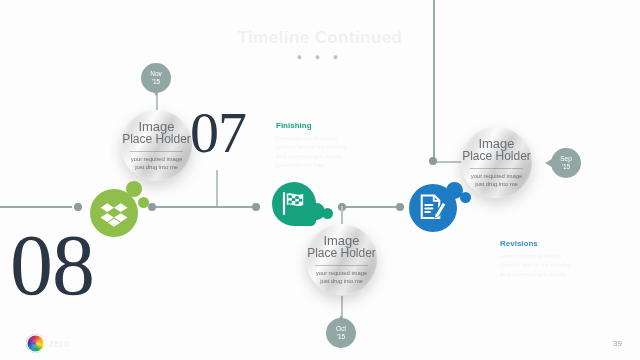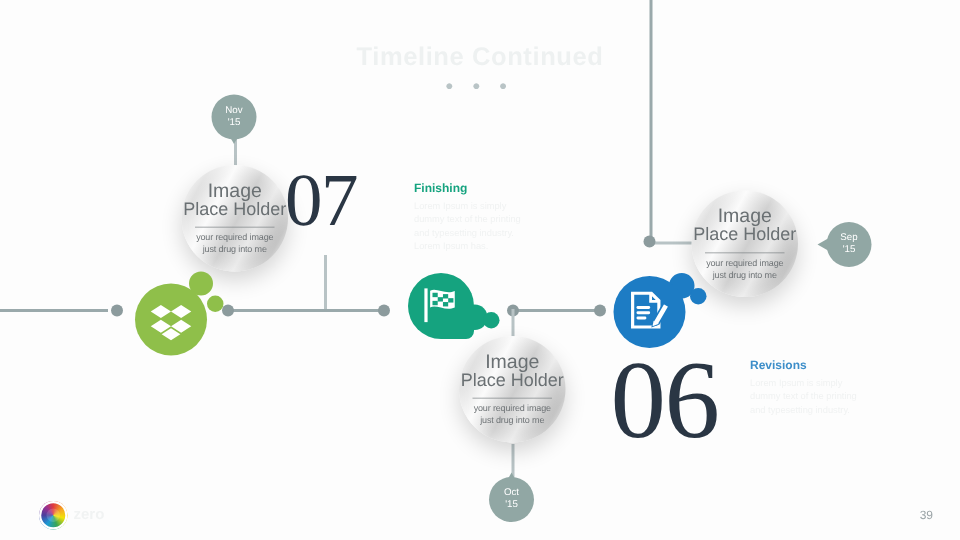--- a/index.html
+++ b/index.html
@@ -192,22 +192,22 @@
       <g stroke="#ffffff" stroke-width="1.5" stroke-linecap="round">
         <line x1="5.8" y1="9.6" x2="11.6" y2="9.6"></line>
         <line x1="5.8" y1="12.4" x2="11.6" y2="12.4"></line>
         <line x1="5.8" y1="15.2" x2="9.6" y2="15.2"></line>
       </g>
       <path d="M14.2 16.6 L19.6 7.3 L22.4 9 L17 18.3 L13.6 19.6 Z" fill="#ffffff" stroke="#1d7cc4" stroke-width=".9"></path>
       <path d="M13.6 19.6 L14.2 16.6 L17 18.3 Z" fill="#ffffff"></path>
     </svg>
   </div>
 
-  <div class="bignum" style="left:190px;top:96px;font-size:50px;line-height:74px;">07</div>
-  <div class="bignum" style="left:407px;top:230px;font-size:74px;line-height:74px;">06</div>
+  <div class="bignum" style="left:10px;top:222px;font-size:86px;line-height:86px;">08</div>
+  <div class="bignum" style="left:190px;top:96px;font-size:58px;line-height:74px;">07</div>
 
 
   <div class="blk" style="left:276px;top:121px;width:80px;">
     <div class="h" style="color:#15a37f;">Finishing</div>
     <div class="p">Lorem Ipsum is simply dummy text of the printing and typesetting industry. Lorem Ipsum has.</div>
   </div>
 
   <div class="blk" style="left:500px;top:239px;width:78px;">
     <div class="h" style="color:#3d8ec9;">Revisions</div>
     <div class="p">Lorem Ipsum is simply dummy text of the printing and typesetting industry.</div>

